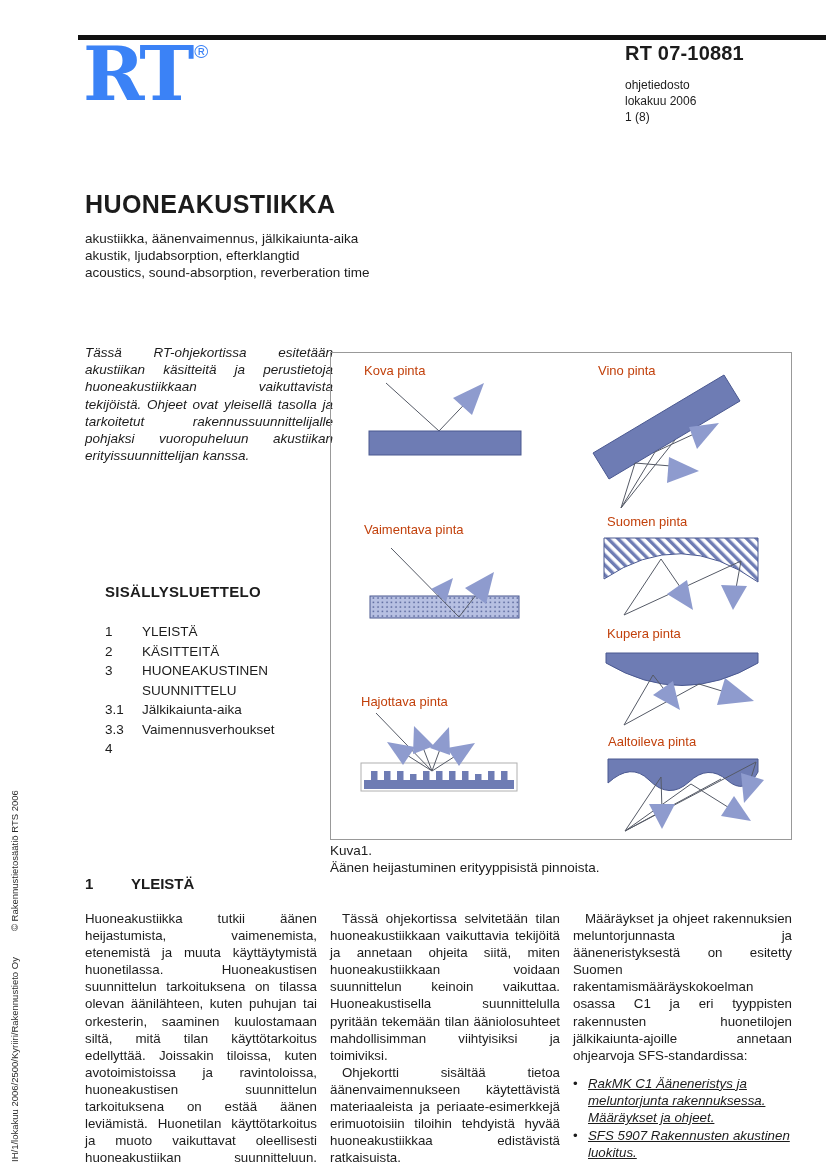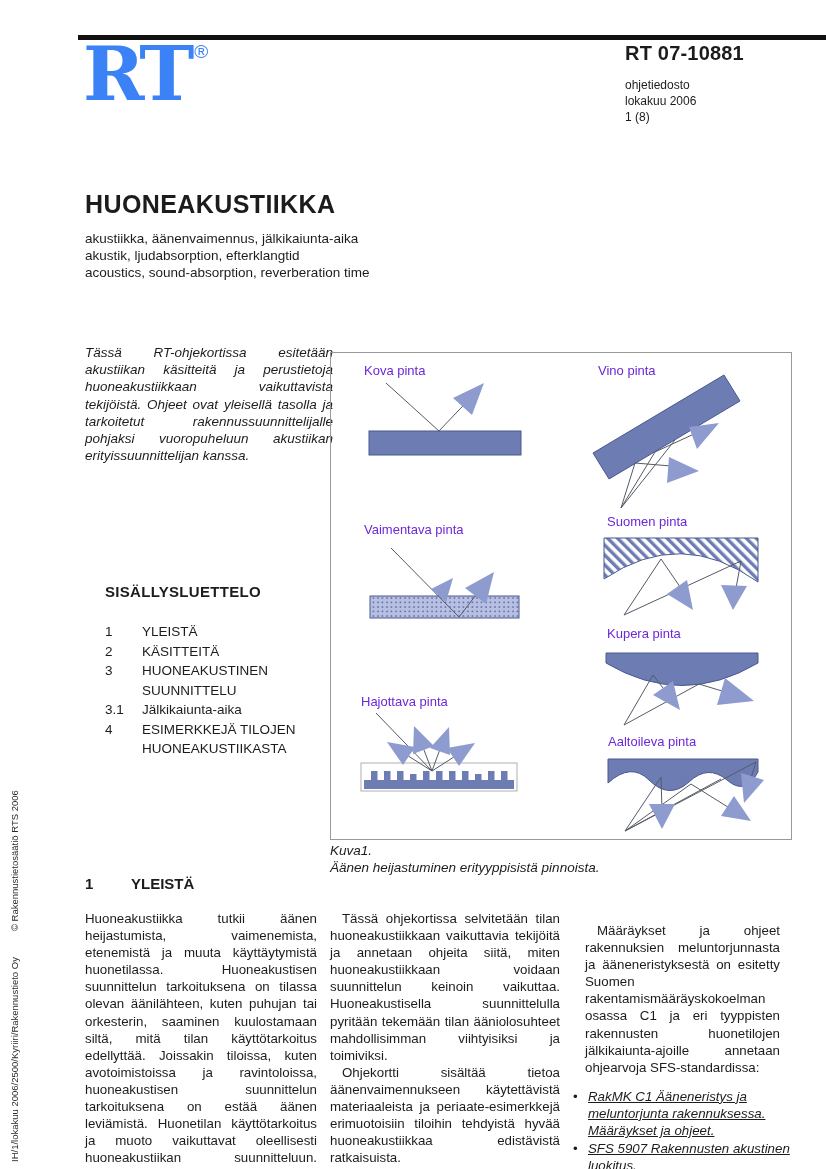--- a/index.html
+++ b/index.html
@@ -19,23 +19,23 @@
   #doc-code{font-size:20px;font-weight:bold;letter-spacing:0.2px;text-align:right;}
   #header-meta{margin-top:12px;font-size:12px;line-height:16px;}
   
   #title{left:85px;top:190px;font-size:25px;font-weight:bold;letter-spacing:0.4px;}
   #subtitles{left:85px;top:230px;font-size:13.5px;line-height:17px;}
   
   #intro{left:85px;top:344px;width:248px;font-size:13.5px;line-height:17.2px;
          font-style:italic;text-align:justify;}
   
   #figure-box{left:330px;top:352px;width:460px;height:486px;border:1px solid #999;}
-  .fig-label{position:absolute;font-size:13px;color:#6d28d9;}
+  .fig-label{position:absolute;font-size:13px;color:#c2410c;}
   #figure-svg{position:absolute;left:0;top:0;width:460px;height:486px;}
-  #caption{left:330px;top:842px;font-size:13.5px;line-height:17px;font-style:italic;}
+  #caption{left:330px;top:842px;font-size:13.5px;line-height:17px;}
   
   #toc{left:85px;top:583px;width:250px;margin-left:20px;}
   #toc-heading{font-size:15px;font-weight:bold;letter-spacing:0.3px;}
   #toc-list{margin-top:22px;font-size:13.5px;line-height:19.5px;}
   .toc-row{display:flex;}
   .toc-num{width:37px;flex:0 0 37px;}
   .toc-label{width:215px;}
   
   #section1-heading{left:85px;top:875px;font-size:15px;font-weight:bold;display:flex;}
   #section1-heading .num{width:46px;}
@@ -209,41 +209,44 @@
         </div>
       <div class="toc-row">
           <span class="toc-num">3</span>
           <span class="toc-label">HUONEAKUSTINEN SUUNNITTELU</span>
         </div>
       <div class="toc-row">
           <span class="toc-num">3.1</span>
           <span class="toc-label">Jälkikaiunta-aika</span>
         </div>
       <div class="toc-row">
+          <span class="toc-num">3.3</span>
+          <span class="toc-label">Vaimennusverhoukset</span>
+        </div>
+      <div class="toc-row">
           <span class="toc-num">4</span>
-          <span class="toc-label">ESIMERKKEJÄ TILOJEN HUONEAKUSTIIKASTA</span>
         </div>
     </div>
   </div>
 
   <div class="abs" id="section1-heading">
     <span class="num">1</span>
     <span>YLEISTÄ</span>
   </div>
 
   <div class="abs" id="columns">
     <div class="col" id="col1">
       <p style="margin:0">Huoneakustiikka tutkii äänen heijastumista, vaimenemista, etenemistä ja muuta käyttäytymistä huonetilassa. Huoneakustisen suunnittelun tarkoituksena on tilassa olevan äänilähteen, kuten puhujan tai orkesterin, saaminen kuulostamaan siltä, mitä tilan käyttötarkoitus edellyttää. Joissakin tiloissa, kuten avotoimistoissa ja ravintoloissa, huoneakustisen suunnittelun tarkoituksena on estää äänen leviämistä. Huonetilan käyttötarkoitus ja muoto vaikuttavat oleellisesti huoneakustiikan suunnitteluun. Erityissuunnittelijan, akustikon tulee olla mukana suunnittelussa alusta lähtien.</p>
     </div>
     <div class="col" id="col2">
       <p class="indent" style="margin:0">Tässä ohjekortissa selvitetään tilan huoneakustiikkaan vaikuttavia tekijöitä ja annetaan ohjeita siitä, miten huoneakustiikkaan voidaan suunnittelun keinoin vaikuttaa. Huoneakustisella suunnittelulla pyritään tekemään tilan ääniolosuhteet mahdollisimman viihtyisiksi ja toimiviksi.</p>
       <p class="indent" style="margin:0">Ohjekortti sisältää tietoa äänenvaimennukseen käytettävistä materiaaleista ja periaate-esimerkkejä erimuotoisiin tiloihin tehdyistä hyvää huoneakustiikkaa edistävistä ratkaisuista.</p>
     </div>
     <div class="col" id="col3">
-      <p class="indent" style="margin:12px">Määräykset ja ohjeet rakennuksien meluntorjunnasta ja ääneneristyksestä on esitetty Suomen rakentamismääräyskokoelman osassa C1 ja eri tyyppisten rakennusten huonetilojen jälkikaiunta-ajoille annetaan ohjearvoja SFS-standardissa:</p>
+      <p class="indent" style="margin:0">Määräykset ja ohjeet rakennuksien meluntorjunnasta ja ääneneristyksestä on esitetty Suomen rakentamismääräyskokoelman osassa C1 ja eri tyyppisten rakennusten huonetilojen jälkikaiunta-ajoille annetaan ohjearvoja SFS-standardissa:</p>
       <div class="bullets">
         <div class="bullet-row">
           <span class="bullet-glyph">•</span>
           <span class="bullet-text">RakMK C1 Ääneneristys ja meluntorjunta rakennuksessa. Määräykset ja ohjeet.</span>
         </div>
         <div class="bullet-row">
           <span class="bullet-glyph">•</span>
           <span class="bullet-text">SFS 5907 Rakennusten akustinen luokitus.</span>
         </div>
       </div>

